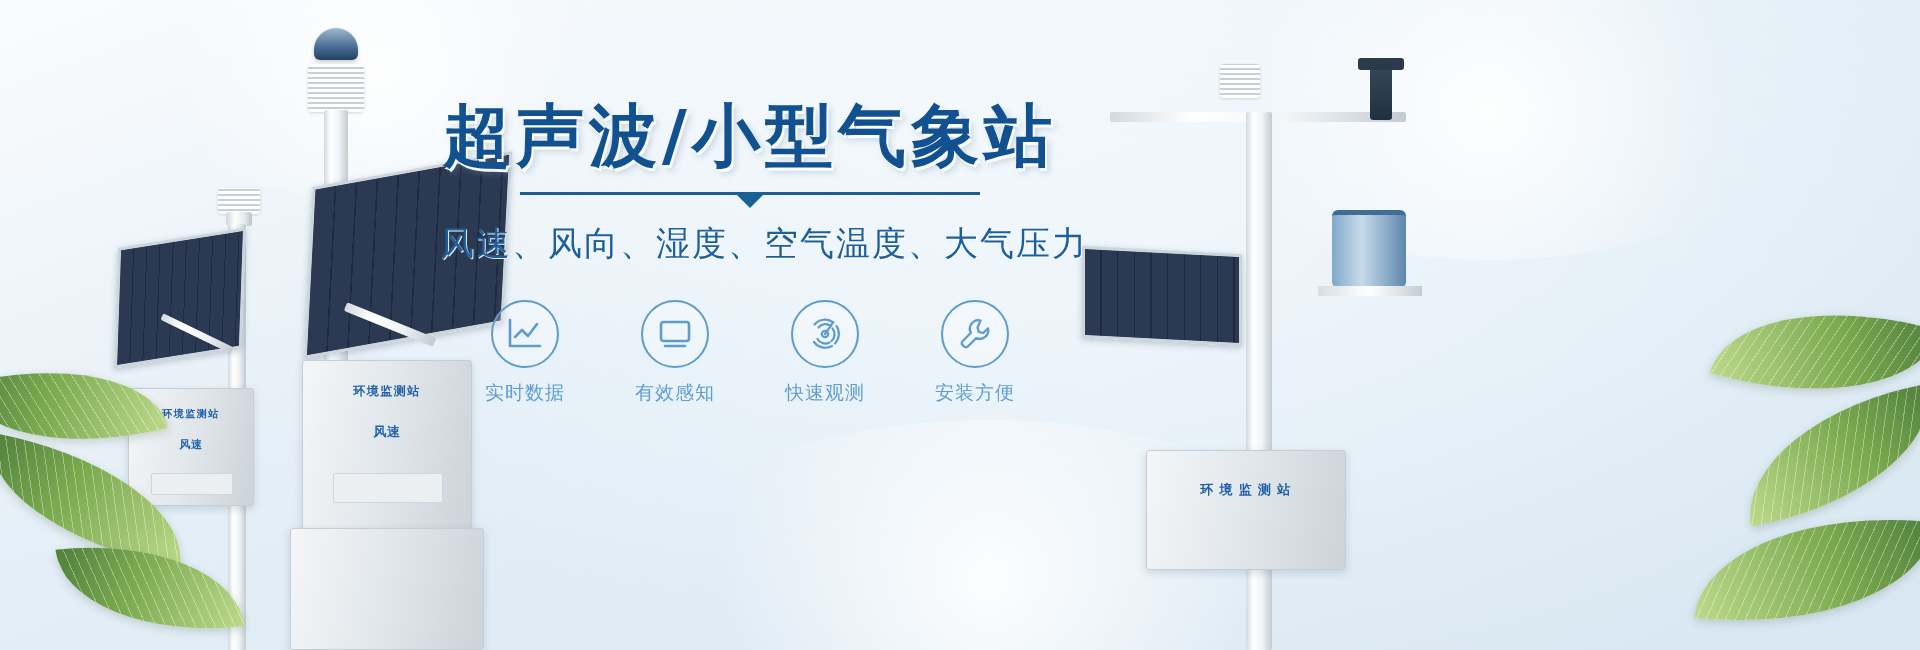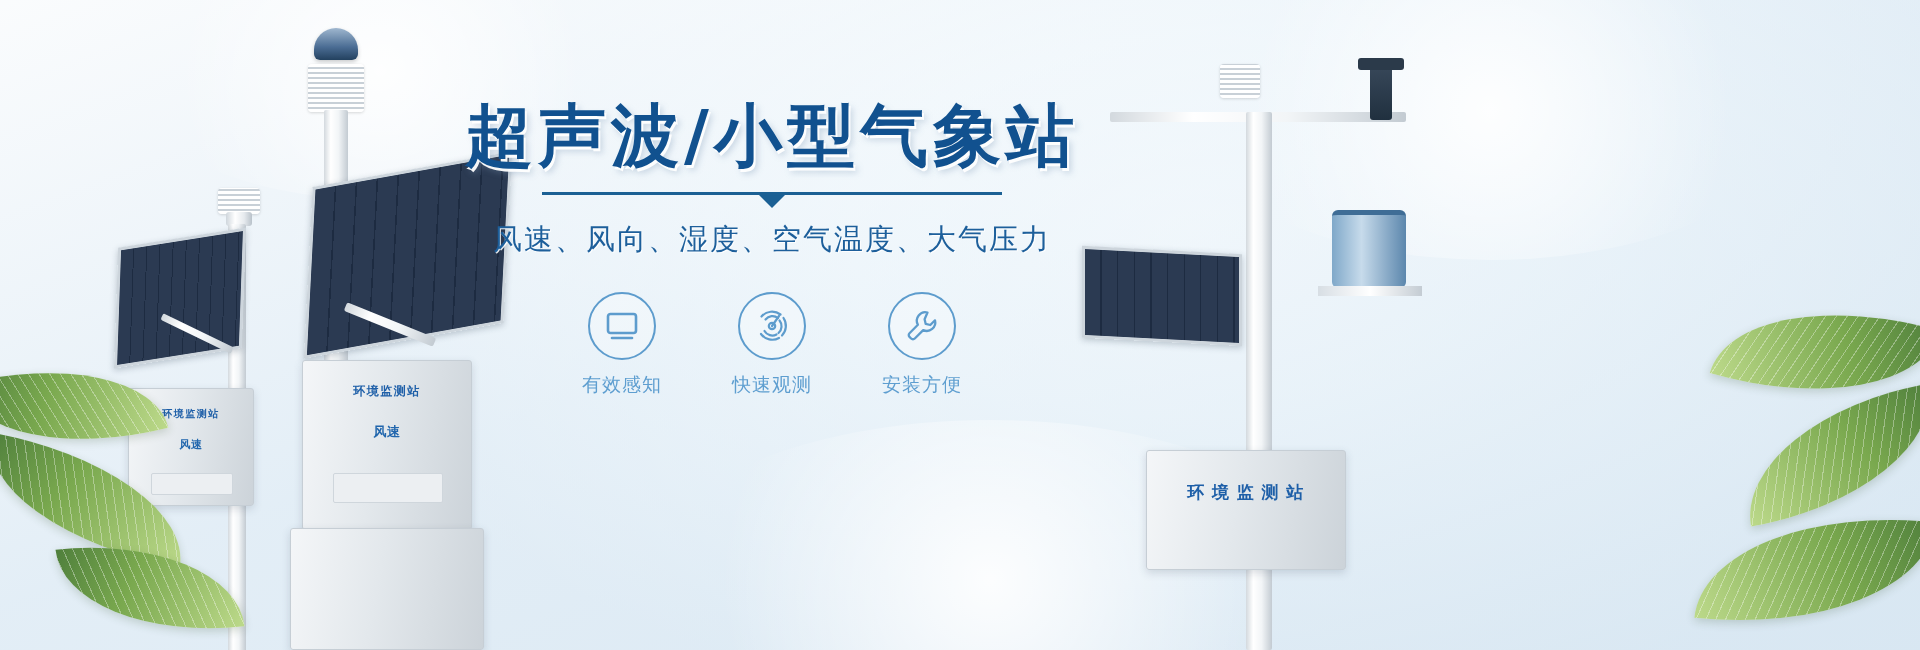--- a/index.html
+++ b/index.html
@@ -40,20 +40,21 @@
       repeating-linear-gradient(0deg, #24344c 0 16%, #16223a 16% 17%),
       linear-gradient(130deg,#3c5170,#1a2740);
     border:3px solid #cdd5dc;
     box-shadow:0 2px 6px rgba(40,60,80,.25);
   }
   .box {
     position:absolute;
     background:linear-gradient(100deg,#f4f6f8 0%,#e3e8ec 45%,#ccd3d9 100%);
     border:1px solid #c6ced5; border-radius:3px;
     box-shadow:0 3px 9px rgba(60,80,100,.18);
+    font-family:Liberation Serif, serif;
   }
   .box-label {
     position:absolute; left:0; right:0;
     color:#1e5fa8; font-size:10px; letter-spacing:1.5px;
     text-align:center; font-weight:bold;
   }
   .brand {
     position:absolute; left:0; right:0; text-align:center;
     color:#2166ad; font-size:11px; font-weight:bold; letter-spacing:.5px;
   }
@@ -76,39 +77,39 @@
     border-radius:0 100% 0 100%;
     box-shadow:0 3px 10px rgba(40,70,30,.2);
   }
   .leaf::after{
     content:""; position:absolute; inset:0;
     background:repeating-linear-gradient(72deg, rgba(255,255,255,.35) 0 1px, rgba(255,255,255,0) 1px 9px);
     border-radius:inherit;
   }
 
   
-  .content { position:absolute; left:440px; top:100px; width:620px; text-align:center;margin-left:22px; }
+  .content { position:absolute; left:440px; top:100px; width:620px; text-align:center; }
 
   .headline {
     font-family:"DejaVu Sans","Liberation Sans",sans-serif;
     font-size:68px; font-weight:bold; color:#11518f;
     letter-spacing:5px; line-height:1.05;
     text-shadow:2px 3px 0 rgba(255,255,255,.95), 4px 5px 6px rgba(120,150,180,.35);
     white-space:nowrap;
   }
   .divider { position:relative; height:22px; margin:18px auto 6px; width:460px; }
   .divider .bar { position:absolute; left:0; right:0; top:3px; height:3px; background:#1b6094; }
   .divider .tri {
     position:absolute; left:50%; top:5px; transform:translateX(-50%);
     width:0; height:0; border-left:14px solid transparent; border-right:14px solid transparent;
     border-top:14px solid #1b6094;
   }
   .subline {
     font-family:"DejaVu Sans","Liberation Sans",sans-serif;
-    font-size:29px; color:#1d5f9b; letter-spacing:2px; line-height:1.55;
+    font-size:34px; color:#1d5f9b; letter-spacing:2px; line-height:1.55;
     white-space:nowrap; text-shadow:1px 1px 0 rgba(255,255,255,.9);
   }
 
   
   .features { display:flex; justify-content:center; gap:40px; margin-top:30px; }
   .feature { width:110px; text-align:center; }
   .circle {
     width:68px; height:68px; margin:0 auto 12px; border-radius:50%;
     border:2.4px solid #5d9ccd; display:flex; align-items:center; justify-content:center;
     background:rgba(255,255,255,.25);
@@ -161,21 +162,21 @@
     <div class="sensor-fins" style="left:160px;top:14px;width:40px;height:34px;"></div>
     <div class="pole" style="left:50px;top:62px;width:296px;height:10px;"></div>
     <div style="position:absolute;left:310px;top:10px;width:22px;height:60px;background:linear-gradient(180deg,#3a4a5c,#20303f);border-radius:3px;"></div>
     <div style="position:absolute;left:298px;top:8px;width:46px;height:12px;background:#2b3a4a;border-radius:3px;"></div>
     <div class="pole" style="left:186px;top:62px;width:26px;height:538px;"></div>
     <div style="position:absolute;left:272px;top:160px;width:74px;height:78px;border-radius:6px;
                 background:linear-gradient(90deg,#7fa8c9,#c7dbeb 40%,#5c87ad);border-top:5px solid #3f6d96;"></div>
     <div style="position:absolute;left:258px;top:236px;width:104px;height:10px;background:linear-gradient(90deg,#d7dee4,#fff,#c4ccd3);"></div>
     <div class="solar-panel" style="left:22px;top:200px;width:160px;height:92px;transform:skewY(3deg);"></div>
     <div class="box" style="left:86px;top:400px;width:200px;height:120px;">
-      <div class="box-label" style="top:30px;font-size:17px;">环 境 监 测 站</div>
+      <div class="box-label" style="top:30px;font-size:13px;">环 境 监 测 站</div>
     </div>
   </div>
 
   <div class="leaf" style="left:-30px;top:360px;width:190px;height:92px;transform:rotate(-14deg);"></div>
   <div class="leaf" style="left:-20px;top:450px;width:210px;height:100px;transform:rotate(10deg);"></div>
   <div class="leaf" style="left:60px;top:540px;width:180px;height:96px;transform:rotate(-6deg);"></div>
   <div class="leaf" style="left:1720px;top:300px;width:210px;height:104px;transform:rotate(16deg) scaleX(-1);"></div>
   <div class="leaf" style="left:1740px;top:400px;width:200px;height:110px;transform:rotate(-10deg) scaleX(-1);"></div>
   <div class="leaf" style="left:1700px;top:510px;width:230px;height:120px;transform:rotate(6deg) scaleX(-1);"></div>
 
@@ -185,20 +186,29 @@
 
     <div class="divider">
       <div class="bar"></div>
       <div class="tri"></div>
     </div>
 
     <div class="subline">风速、风向、湿度、空气温度、大气压力</div>
 
     <div class="features">
 
+      <div class="feature">
+        <div class="circle">
+          <svg width="38" height="34" viewBox="0 0 38 34">
+            <path d="M4 3 V29 H34" fill="none" stroke="#5d9ccd" stroke-width="2.6" stroke-linecap="round" stroke-linejoin="round"></path>
+            <path d="M9 20 L16 13 L22 19 L31 7" fill="none" stroke="#5d9ccd" stroke-width="2.6" stroke-linecap="round" stroke-linejoin="round"></path>
+          </svg>
+        </div>
+        <div class="feature-label">实时数据</div>
+      </div>
 
       <div class="feature">
         <div class="circle">
           <svg width="38" height="34" viewBox="0 0 38 34">
             <rect x="5" y="5" width="28" height="19" rx="2.5" fill="none" stroke="#5d9ccd" stroke-width="2.6"></rect>
             <path d="M9 29 H29" fill="none" stroke="#5d9ccd" stroke-width="2.6" stroke-linecap="round"></path>
           </svg>
         </div>
         <div class="feature-label">有效感知</div>
       </div>

